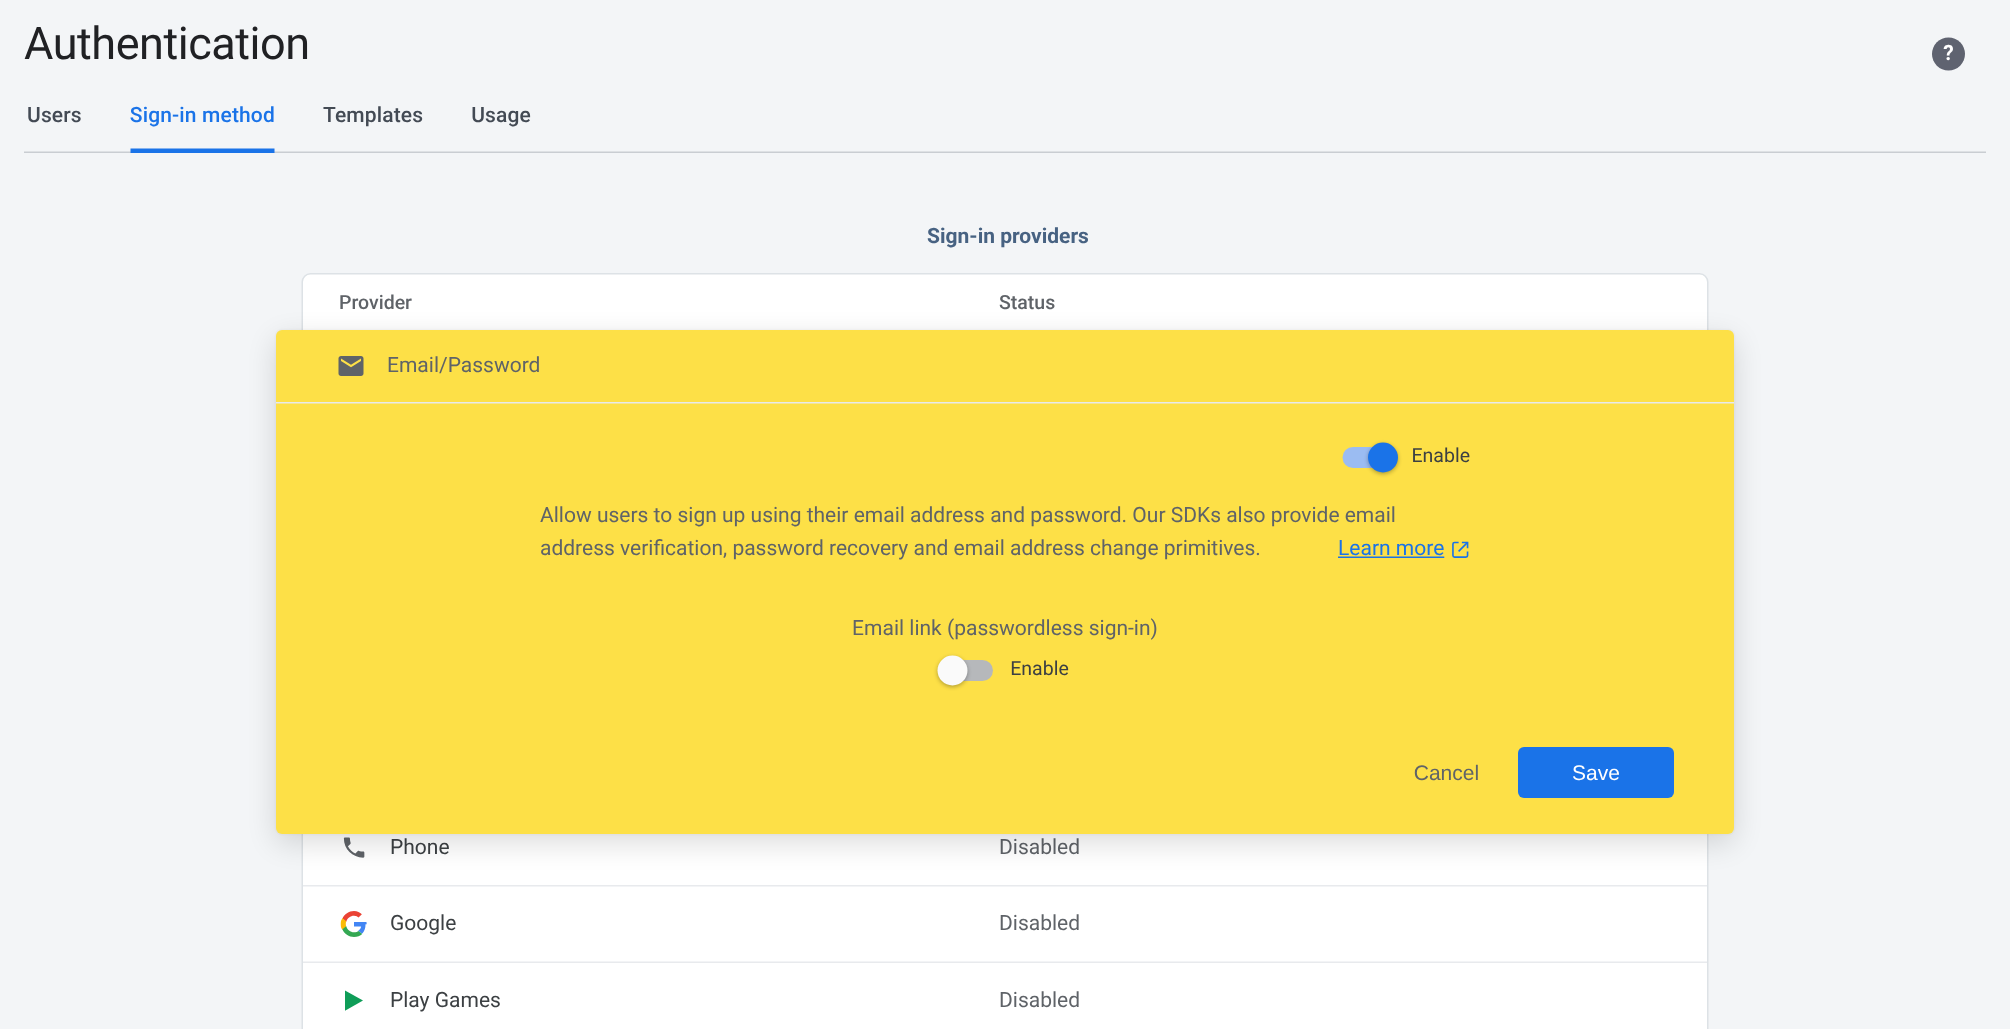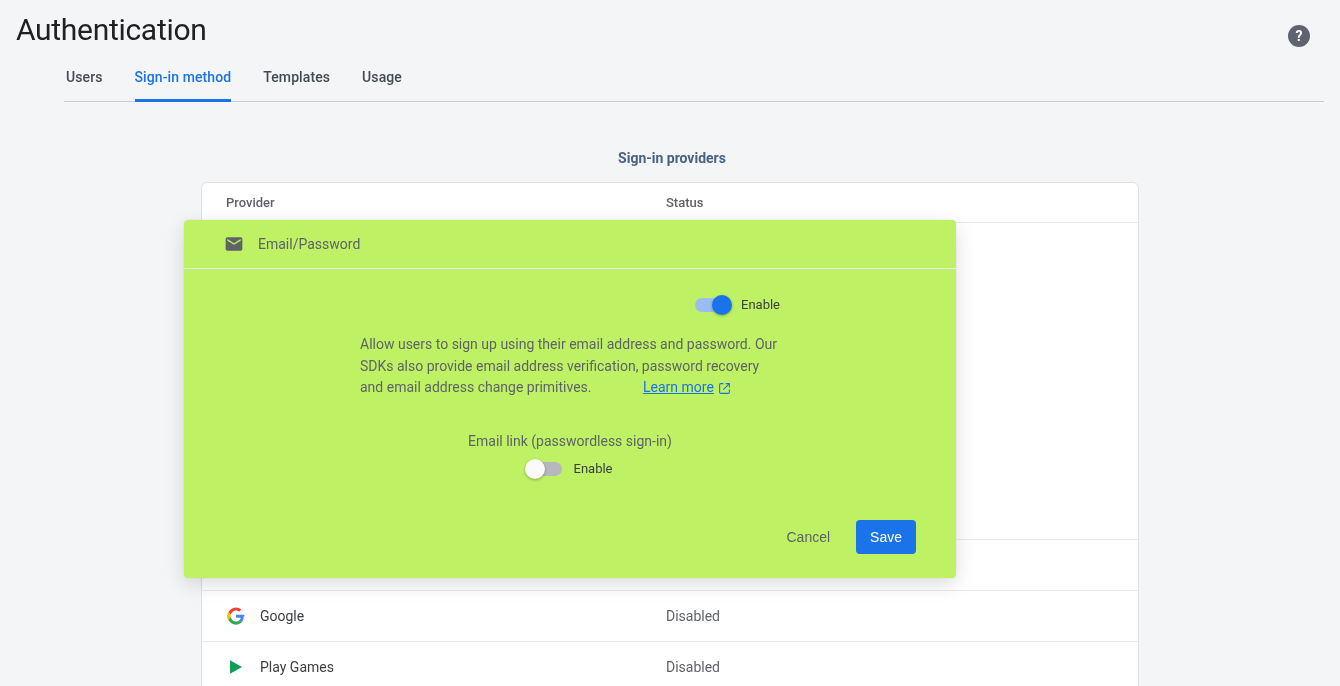--- a/index.html
+++ b/index.html
@@ -38,21 +38,20 @@
     font-size: 14px;
     font-weight: 700;
     margin-right: 14px;
   }
   .tabs {
     display: flex;
     gap: 32px;
     margin-top: 22px;
     border-bottom: 1px solid #c9cdd2;
     padding-left: 2px;
-    margin-left: 48px;
   }
   .tab {
     font-size: 14px;
     color: #434a54;
     padding-bottom: 14px;
     cursor: pointer;
     font-weight: 500;
     letter-spacing: 0.1px;
   }
   .tab.active {
@@ -118,22 +117,22 @@
   }
 
   
   .spacer-under-panel { height: 316px; }
 
   
   .expanded-panel {
     position: absolute;
     top: 220px;
     left: 184px;
-    width: 772px;
-    background: #bef264;
+    width: 972px;
+    background: #fde047;
     border-radius: 4px;
     box-shadow: 0 6px 20px rgba(0,0,0,0.14), 0 0 0 1px rgba(0,0,0,0.02);
     padding: 0;
   }
   .panel-header {
     display: flex;
     align-items: center;
     gap: 14px;
     padding: 14px 40px 14px 40px;
     border-bottom: 1px solid #e8eaed;
@@ -227,21 +226,21 @@
     cursor: pointer;
     font-weight: 500;
     padding: 8px 8px;
   }
   .btn-save {
     background: #1a73e8;
     border: none;
     color: #fff;
     font-size: 14px;
     font-weight: 500;
-    padding: 9px 14px;
+    padding: 9px 36px;
     border-radius: 4px;
     cursor: pointer;
   }
 </style>
 </head>
 <body>
 
 <div class="header">
   <div class="title-row">
     <h1 class="page-title">Authentication</h1>

